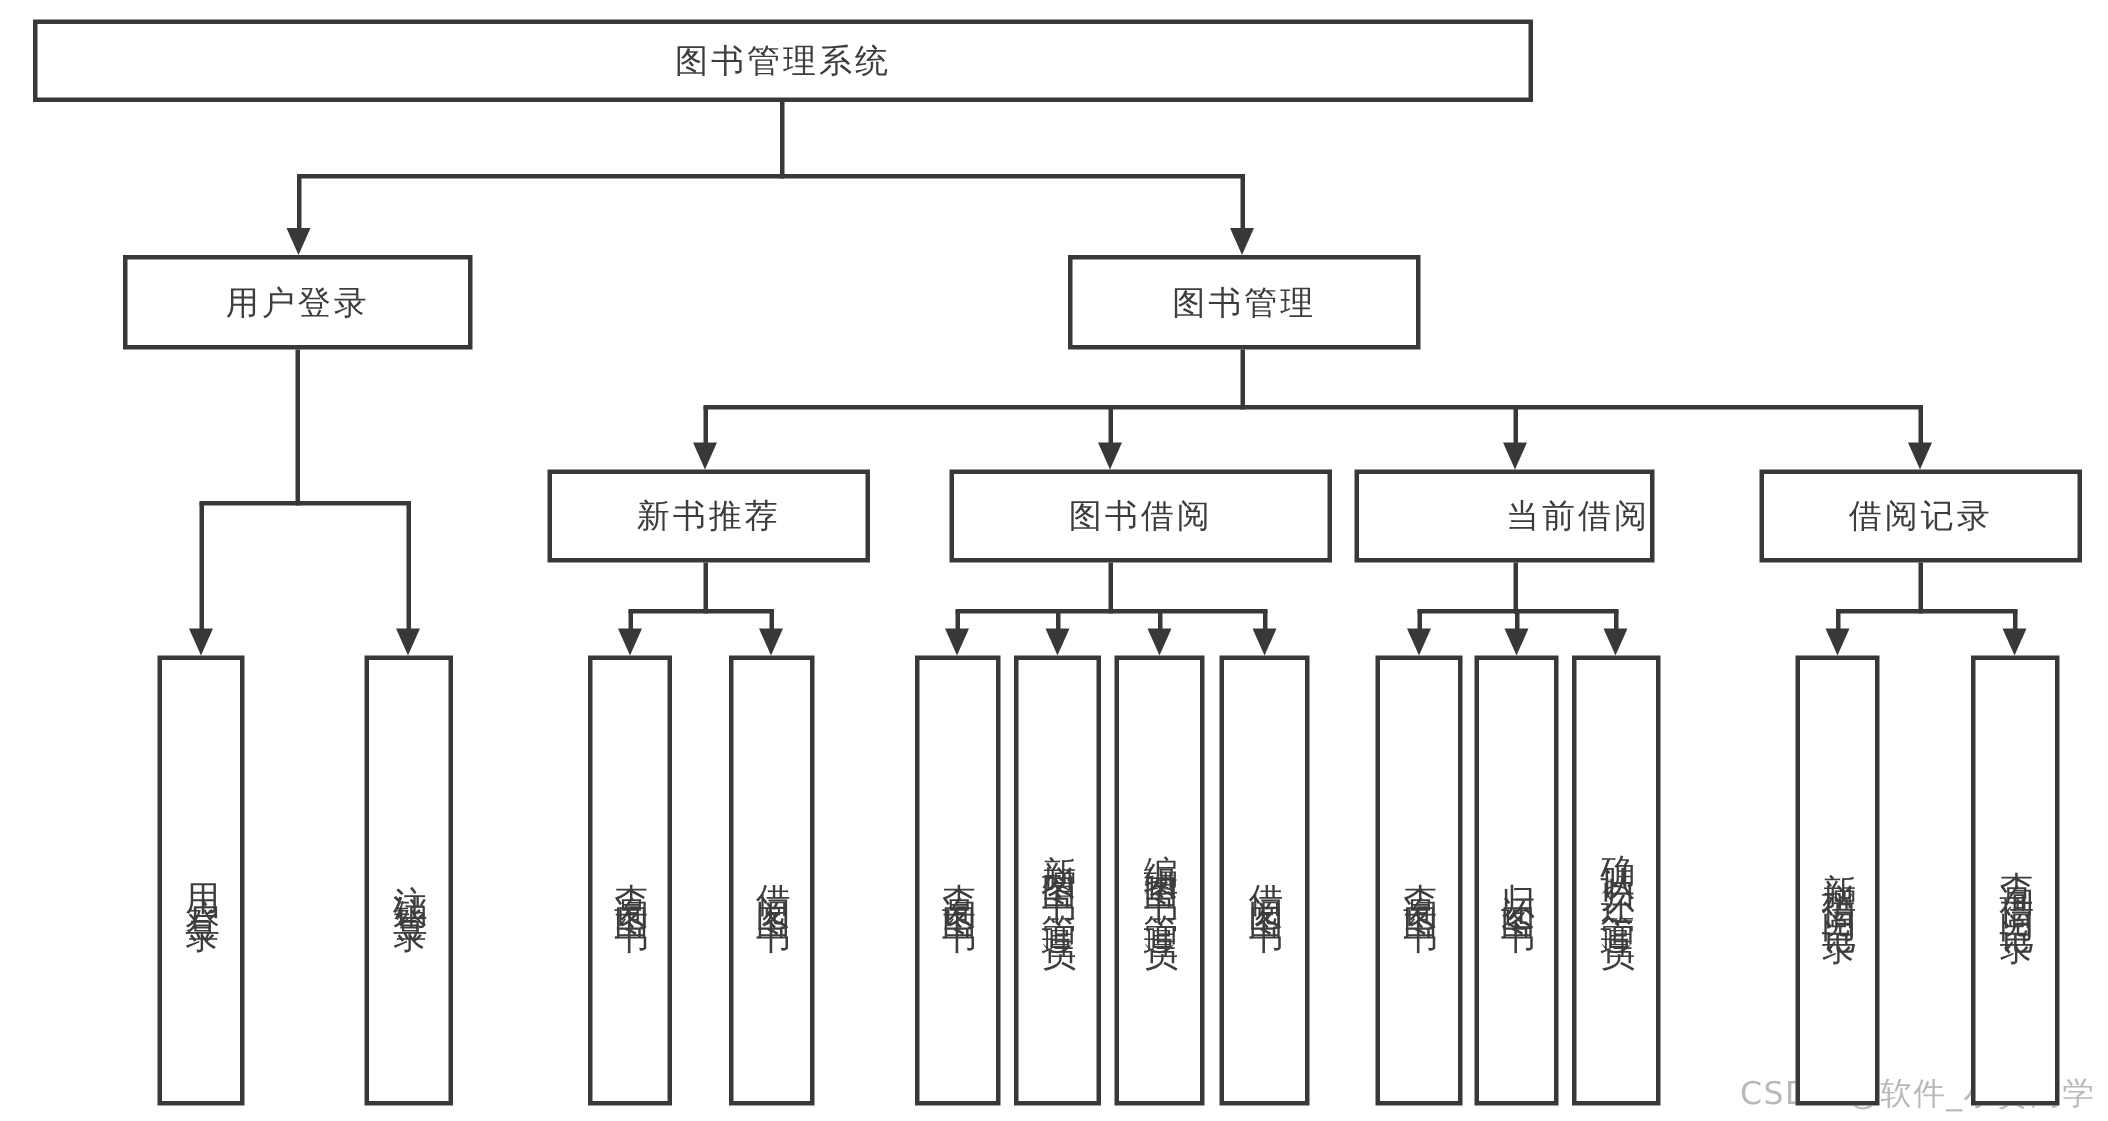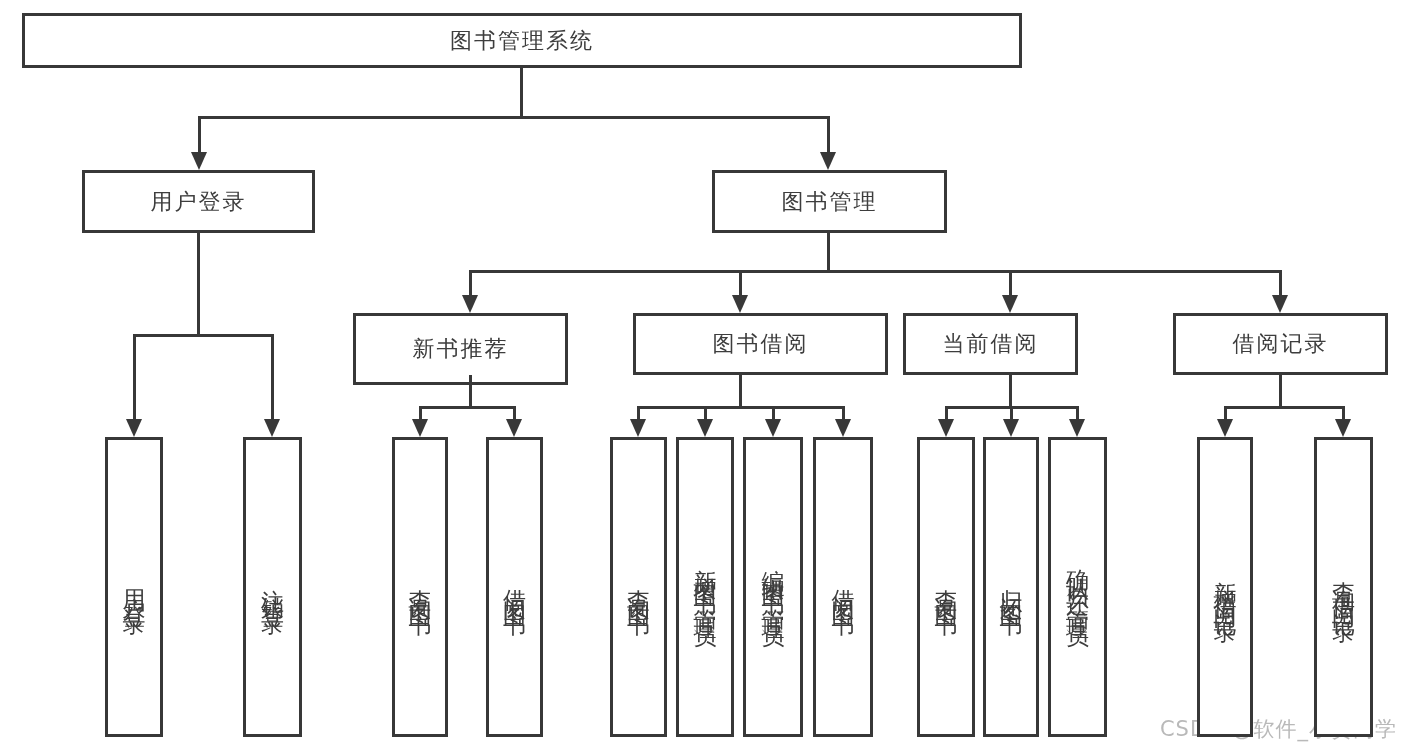--- a/index.html
+++ b/index.html
@@ -67,27 +67,27 @@
   <div id="watermark">CSDN @软件_小贺同学</div>
 <div class="node" style="left: 22px; top: 13px; width: 1000px; height: 55px;">
       <span class="lbl">图书管理系统</span>
     </div>
     <div class="node" style="left: 82px; top: 170px; width: 233px; height: 63px;">
       <span class="lbl">用户登录</span>
     </div>
     <div class="node" style="left: 712px; top: 170px; width: 235px; height: 63px;">
       <span class="lbl">图书管理</span>
     </div>
-    <div class="node" style="left: 353px; top: 313px; width: 215px; height: 72px;">
+    <div class="node" style="left: 365px; top: 313px; width: 215px; height: 62px;">
       <span class="lbl">新书推荐</span>
     </div>
     <div class="node" style="left: 633px; top: 313px; width: 255px; height: 62px;">
       <span class="lbl">图书借阅</span>
     </div>
-    <div class="node" style="left: 903px; top: 313px; width: 175px; height: 62px;">
+    <div class="node" style="left: 903px; top: 313px; width: 200px; height: 62px; justify-content: flex-end;">
       <span class="lbl">当前借阅</span>
     </div>
     <div class="node" style="left: 1173px; top: 313px; width: 215px; height: 62px;">
       <span class="lbl">借阅记录</span>
     </div>
     <div class="node vertical" style="left: 105px; top: 437px; width: 58px; height: 300px;">
       <span class="lbl">用户登录</span>
     </div>
     <div class="node vertical" style="left: 243px; top: 437px; width: 59px; height: 300px;">
       <span class="lbl">注销登录</span>

